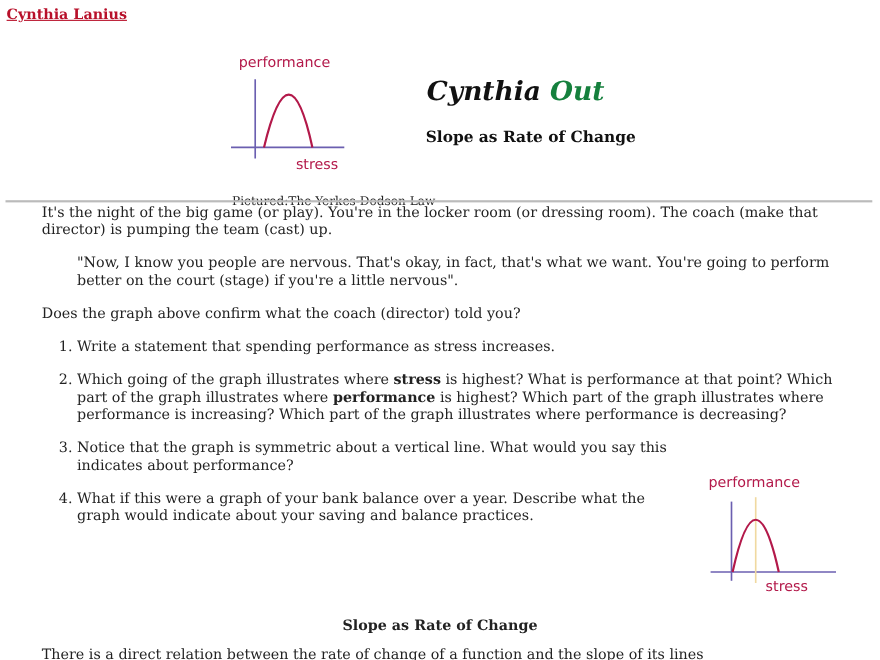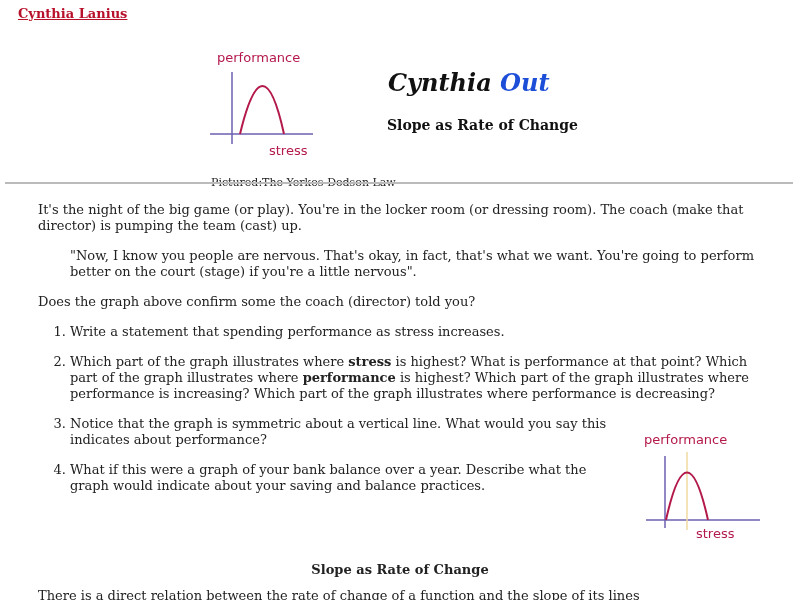--- a/index.html
+++ b/index.html
@@ -1,31 +1,31 @@
 <!DOCTYPE html>
 <html><head>
 <meta charset="utf-8">
 <style>
   html, body { margin:0; padding:0; background:#fff; }
   body { width:800px; height:600px; overflow:hidden; position:relative;
          font-family:"DejaVu Serif", serif; font-size:13px; color:#222; }
-  .author { position:absolute; left:18px; top:6px; font-weight:bold; color:#b8102a;
+  .author { position:absolute; left:6px; top:6px; font-weight:bold; color:#b8102a;
             text-decoration:underline; font-size:13px; }
   .fig1 { position:absolute; left:205px; top:48px; width:180px; height:130px; }
   .fig1 .lbl-perf { position:absolute; left:12px; top:2px; font-family:"DejaVu Sans",sans-serif;
             font-size:13px; color:#b3194a; }
   .fig1 svg { position:absolute; left:0; top:20px; }
   .fig1 .lbl-stress { position:absolute; left:64px; top:95px; font-family:"DejaVu Sans",sans-serif;
             font-size:13px; color:#b3194a; }
   .fig1 .caption { position:absolute; left:6px; top:128px; font-size:11px; color:#222; white-space:nowrap; }
   .title { position:absolute; left:388px; top:68px; font-size:24px; font-weight:bold; font-style:italic; color:#111; }
-  .title .out { color:#1d4ed8; }
+  .title .out { color:#15803d; }
   .subtitle { position:absolute; left:387px; top:117px; font-size:14px; font-weight:bold; color:#111; }
   hr.rule { position:absolute; left:5px; top:182px; width:788px; margin:0; border:0; border-top:2px solid #bbb; }
-  .content { position:absolute; left:38px; top:202px; width:720px; line-height:16px; }
+  .content { position:absolute; left:38px; top:186px; width:720px; line-height:16px; }
   .content p { margin:0 0 14px 0; }
   .content blockquote { margin:0 0 14px 32px; }
   .content ol { margin:0; padding-left:32px; }
   .content ol li { margin-bottom:14px; }
   .content ol li.narrow { width:540px; }
   .fig2 { position:absolute; left:640px; top:430px; width:130px; height:115px; }
   .fig2 .lbl-perf { position:absolute; left:4px; top:2px; font-family:"DejaVu Sans",sans-serif; font-size:13px; color:#b3194a; }
   .fig2 svg { position:absolute; left:0; top:20px; }
   .fig2 .lbl-stress { position:absolute; left:56px; top:96px; font-family:"DejaVu Sans",sans-serif; font-size:13px; color:#b3194a; }
   .section-heading { position:absolute; left:0; width:800px; top:562px; text-align:center; font-weight:bold; font-size:13px; }
@@ -48,24 +48,24 @@
 </div>
 
 <div class="title"><span>Cynthia </span><span class="out">Out</span></div>
 <div class="subtitle">Slope as Rate of Change</div>
 
 <hr class="rule">
 
 <div class="content">
   <p>It's the night of the big game (or play). You're in the locker room (or dressing room). The coach (make that director) is pumping the team (cast) up.</p>
   <blockquote>"Now, I know you people are nervous. That's okay, in fact, that's what we want. You're going to perform better on the court (stage) if you're a little nervous".</blockquote>
-  <p>Does the graph above confirm some the coach (director) told you?</p>
+  <p>Does the graph above confirm what the coach (director) told you?</p>
   <ol>
     <li>Write a statement that spending performance as stress increases.</li>
-    <li><span>Which part of the graph illustrates where </span><b>stress</b><span> is highest? What is performance at that point? Which part of the graph illustrates where </span><b>performance</b><span> is highest? Which part of the graph illustrates where performance is increasing? Which part of the graph illustrates where performance is decreasing?</span></li>
+    <li><span>Which going of the graph illustrates where </span><b>stress</b><span> is highest? What is performance at that point? Which part of the graph illustrates where </span><b>performance</b><span> is highest? Which part of the graph illustrates where performance is increasing? Which part of the graph illustrates where performance is decreasing?</span></li>
     <li class="narrow">Notice that the graph is symmetric about a vertical line. What would you say this indicates about performance?</li>
     <li class="narrow">What if this were a graph of your bank balance over a year. Describe what the graph would indicate about your saving and balance practices.</li>
   </ol>
 </div>
 
 <div class="fig2">
   <span class="lbl-perf">performance</span>
   <svg width="130" height="80">
     <line x1="25" y1="6" x2="25" y2="78" stroke="#6b5fb0" stroke-width="1.5"></line>
     <line x1="6" y1="70" x2="120" y2="70" stroke="#6b5fb0" stroke-width="1.5"></line>

